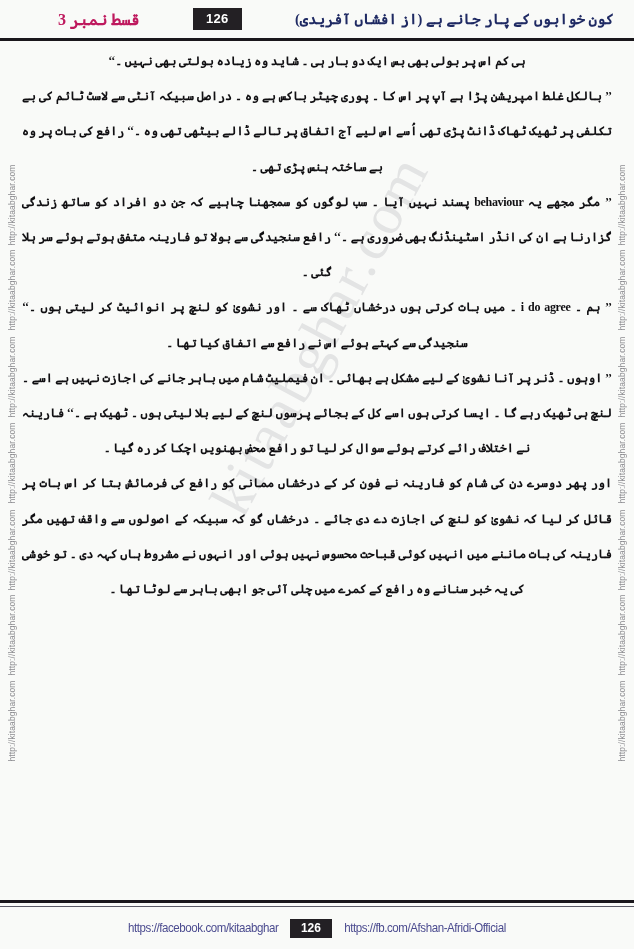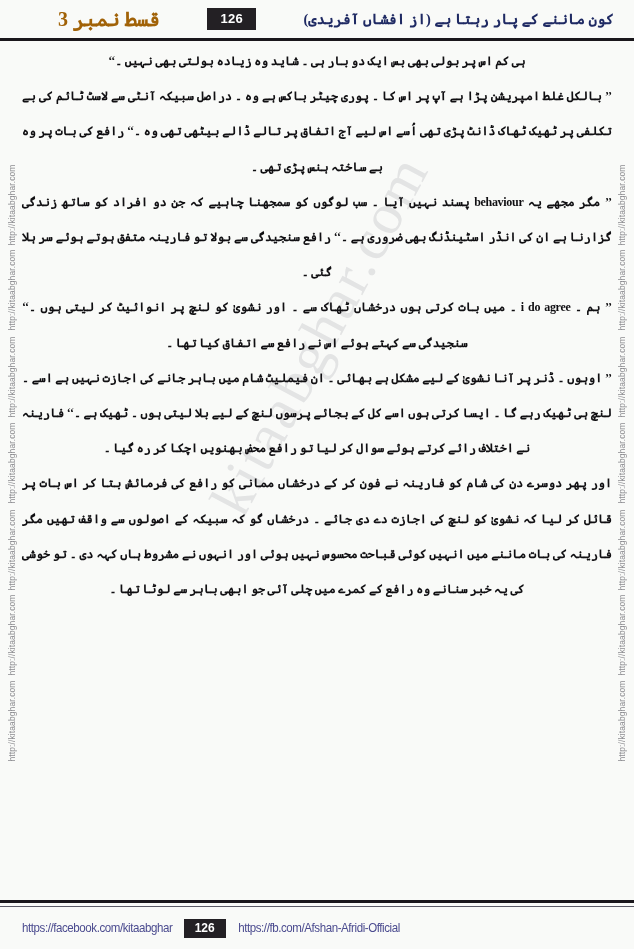--- a/index.html
+++ b/index.html
@@ -39,22 +39,22 @@
     font-size: 14.5px;
     color: #1f2a63;
     font-weight: 700;
     letter-spacing: -0.2px;
     white-space: nowrap;
     direction: rtl;
     margin-right: 4px;
   }
   .header-episode {
     font-family: "Liberation Serif", "DejaVu Serif", serif;
-    font-size: 20px;
-    color: #a16207;
+    font-size: 16px;
+    color: #be185d;
     font-weight: 700;
     direction: rtl;
     white-space: nowrap;
     margin-left: 42px;
   }
   .page-badge {
     background: #232024;
     color: #ffffff;
     font-family: "Liberation Sans", sans-serif;
     font-size: 13px;
@@ -159,21 +159,21 @@
     background: #5a5a66;
   }
   .footer {
     position: absolute;
     bottom: 0;
     left: 0;
     width: 634px;
     height: 42px;
     display: flex;
     align-items: center;
-    justify-content: flex-start;
+    justify-content: center;
     padding: 0 22px;
     box-sizing: border-box;
     direction: ltr;
   }
   .footer-link {
     font-family: "Liberation Sans", sans-serif;
     font-size: 12.4px;
     color: #4b4b8f;
     letter-spacing: -0.45px;
     white-space: nowrap;
@@ -195,21 +195,21 @@
     line-height: 1;
     direction: ltr;
   }
 </style>
 </head>
 <body>
 
 <div class="page">
 
   <div class="header">
-    <span class="header-title">کون ماننے کے پار رہتا ہے (از افشاں آفریدی)</span>
+    <span class="header-title">کون خوابوں کے پار جانے ہے (از افشاں آفریدی)</span>
     <span class="page-badge">126</span>
     <span class="header-episode">قسط نمبر 3</span>
   </div>
   <div class="rule-top"></div>
 
   <div class="wm-center">kitaabghar.com</div>
 
   <div id="wm-layer">
       <div class="wm-side wm-left" style="top: 200px;">http://kitaabghar.com</div>
       <div class="wm-side wm-left" style="top: 285px;">http://kitaabghar.com</div>

